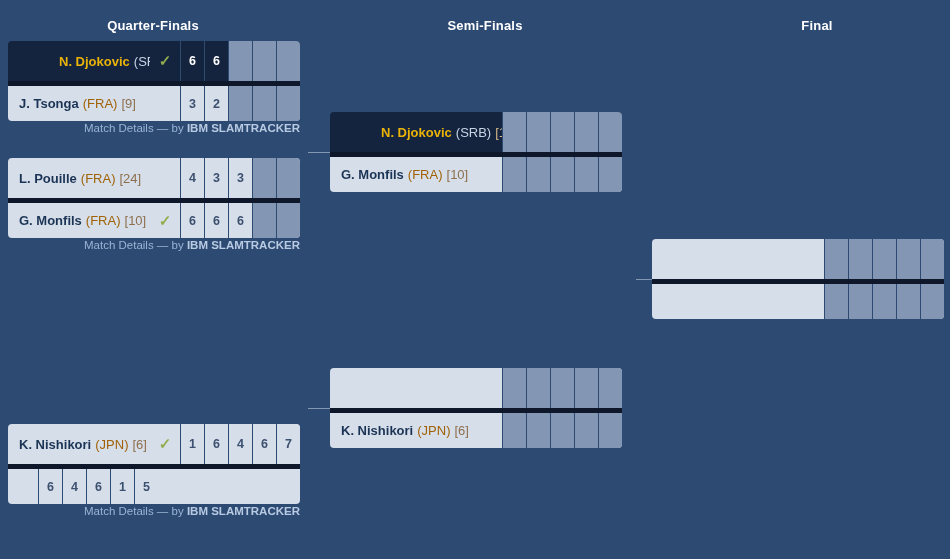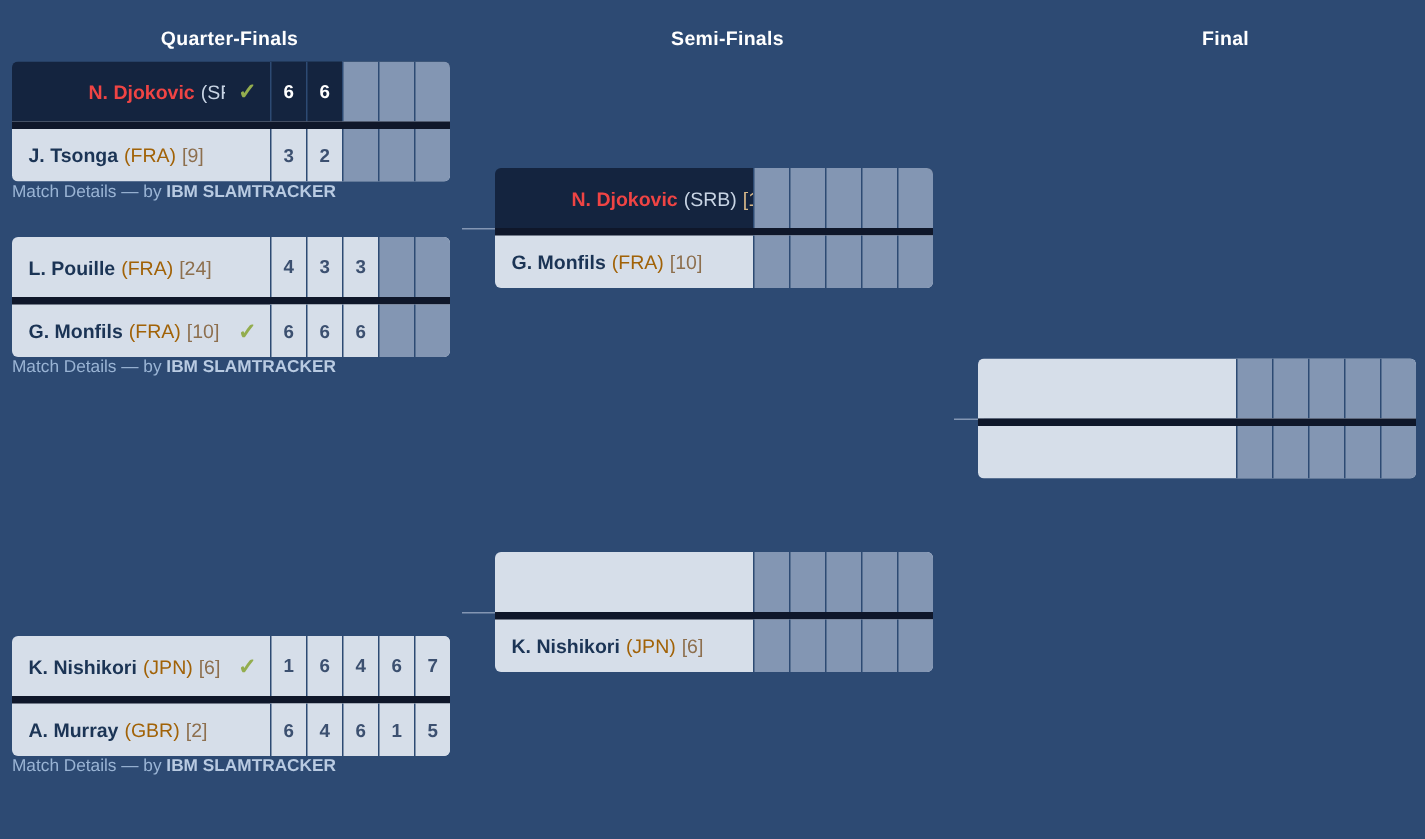--- a/index.html
+++ b/index.html
@@ -31,21 +31,21 @@
     white-space: nowrap;
   }
   .col-header.qf    { left: 8px;   width: 290px; }
   .col-header.sf    { left: 340px; width: 290px; }
   .col-header.final { left: 671px; width: 292px; }
 
   
   .match-block { position: absolute; }
 
   .match-note {
-    text-align: left;
+    text-align: right;
     color: #9ab4d4;
     font-size: 11.5px;
     line-height: 15px;
     height: 15px;
     white-space: nowrap;
   }
   .match-note.retired { color: #9ab4d4; }
 
   .match-card {
     position: relative;
@@ -72,21 +72,21 @@
     align-items: center;
     padding-left: 11px;
     font-size: 13px;
     white-space: nowrap;
     overflow: hidden;
   }
   .surname  { font-weight: bold; }
   .country  { font-weight: normal; margin-left: 4px; }
   .seed     { font-weight: normal; margin-left: 4px; }
 
-  .player-row.winner .surname { color: #ef4444; padding-left: 40px; }
+  .player-row.winner .surname { color: #eab308; padding-left: 40px; }
   .player-row.winner .country { color: #c8d4e4; }
   .player-row.winner .seed    { color: #d8b98a; }
 
   .player-row.normal .surname { color: #1b3455; }
   .player-row.normal .country { color: #a16207; }
   .player-row.normal .seed    { color: #8d6f4e; }
 
   
   .check-cell {
     flex: 0 0 30px;
@@ -219,25 +219,20 @@
             <div class="check-cell">✓</div>
             <div class="sets">
               <div class="set-cell filled">1</div>
               <div class="set-cell filled">6</div>
               <div class="set-cell filled">4</div>
               <div class="set-cell filled">6</div>
               <div class="set-cell filled">7</div>
             </div>
           </div>
           <div class="player-row normal">
-            <div class="name-cell">
-              <span class="surname">A. Murray</span>
-              <span class="country">(GBR)</span>
-              <span class="seed">[2]</span>
-            </div>
             <div class="check-cell"></div>
             <div class="sets">
               <div class="set-cell filled">6</div>
               <div class="set-cell filled">4</div>
               <div class="set-cell filled">6</div>
               <div class="set-cell filled">1</div>
               <div class="set-cell filled">5</div>
             </div>
           </div>
         </div>

